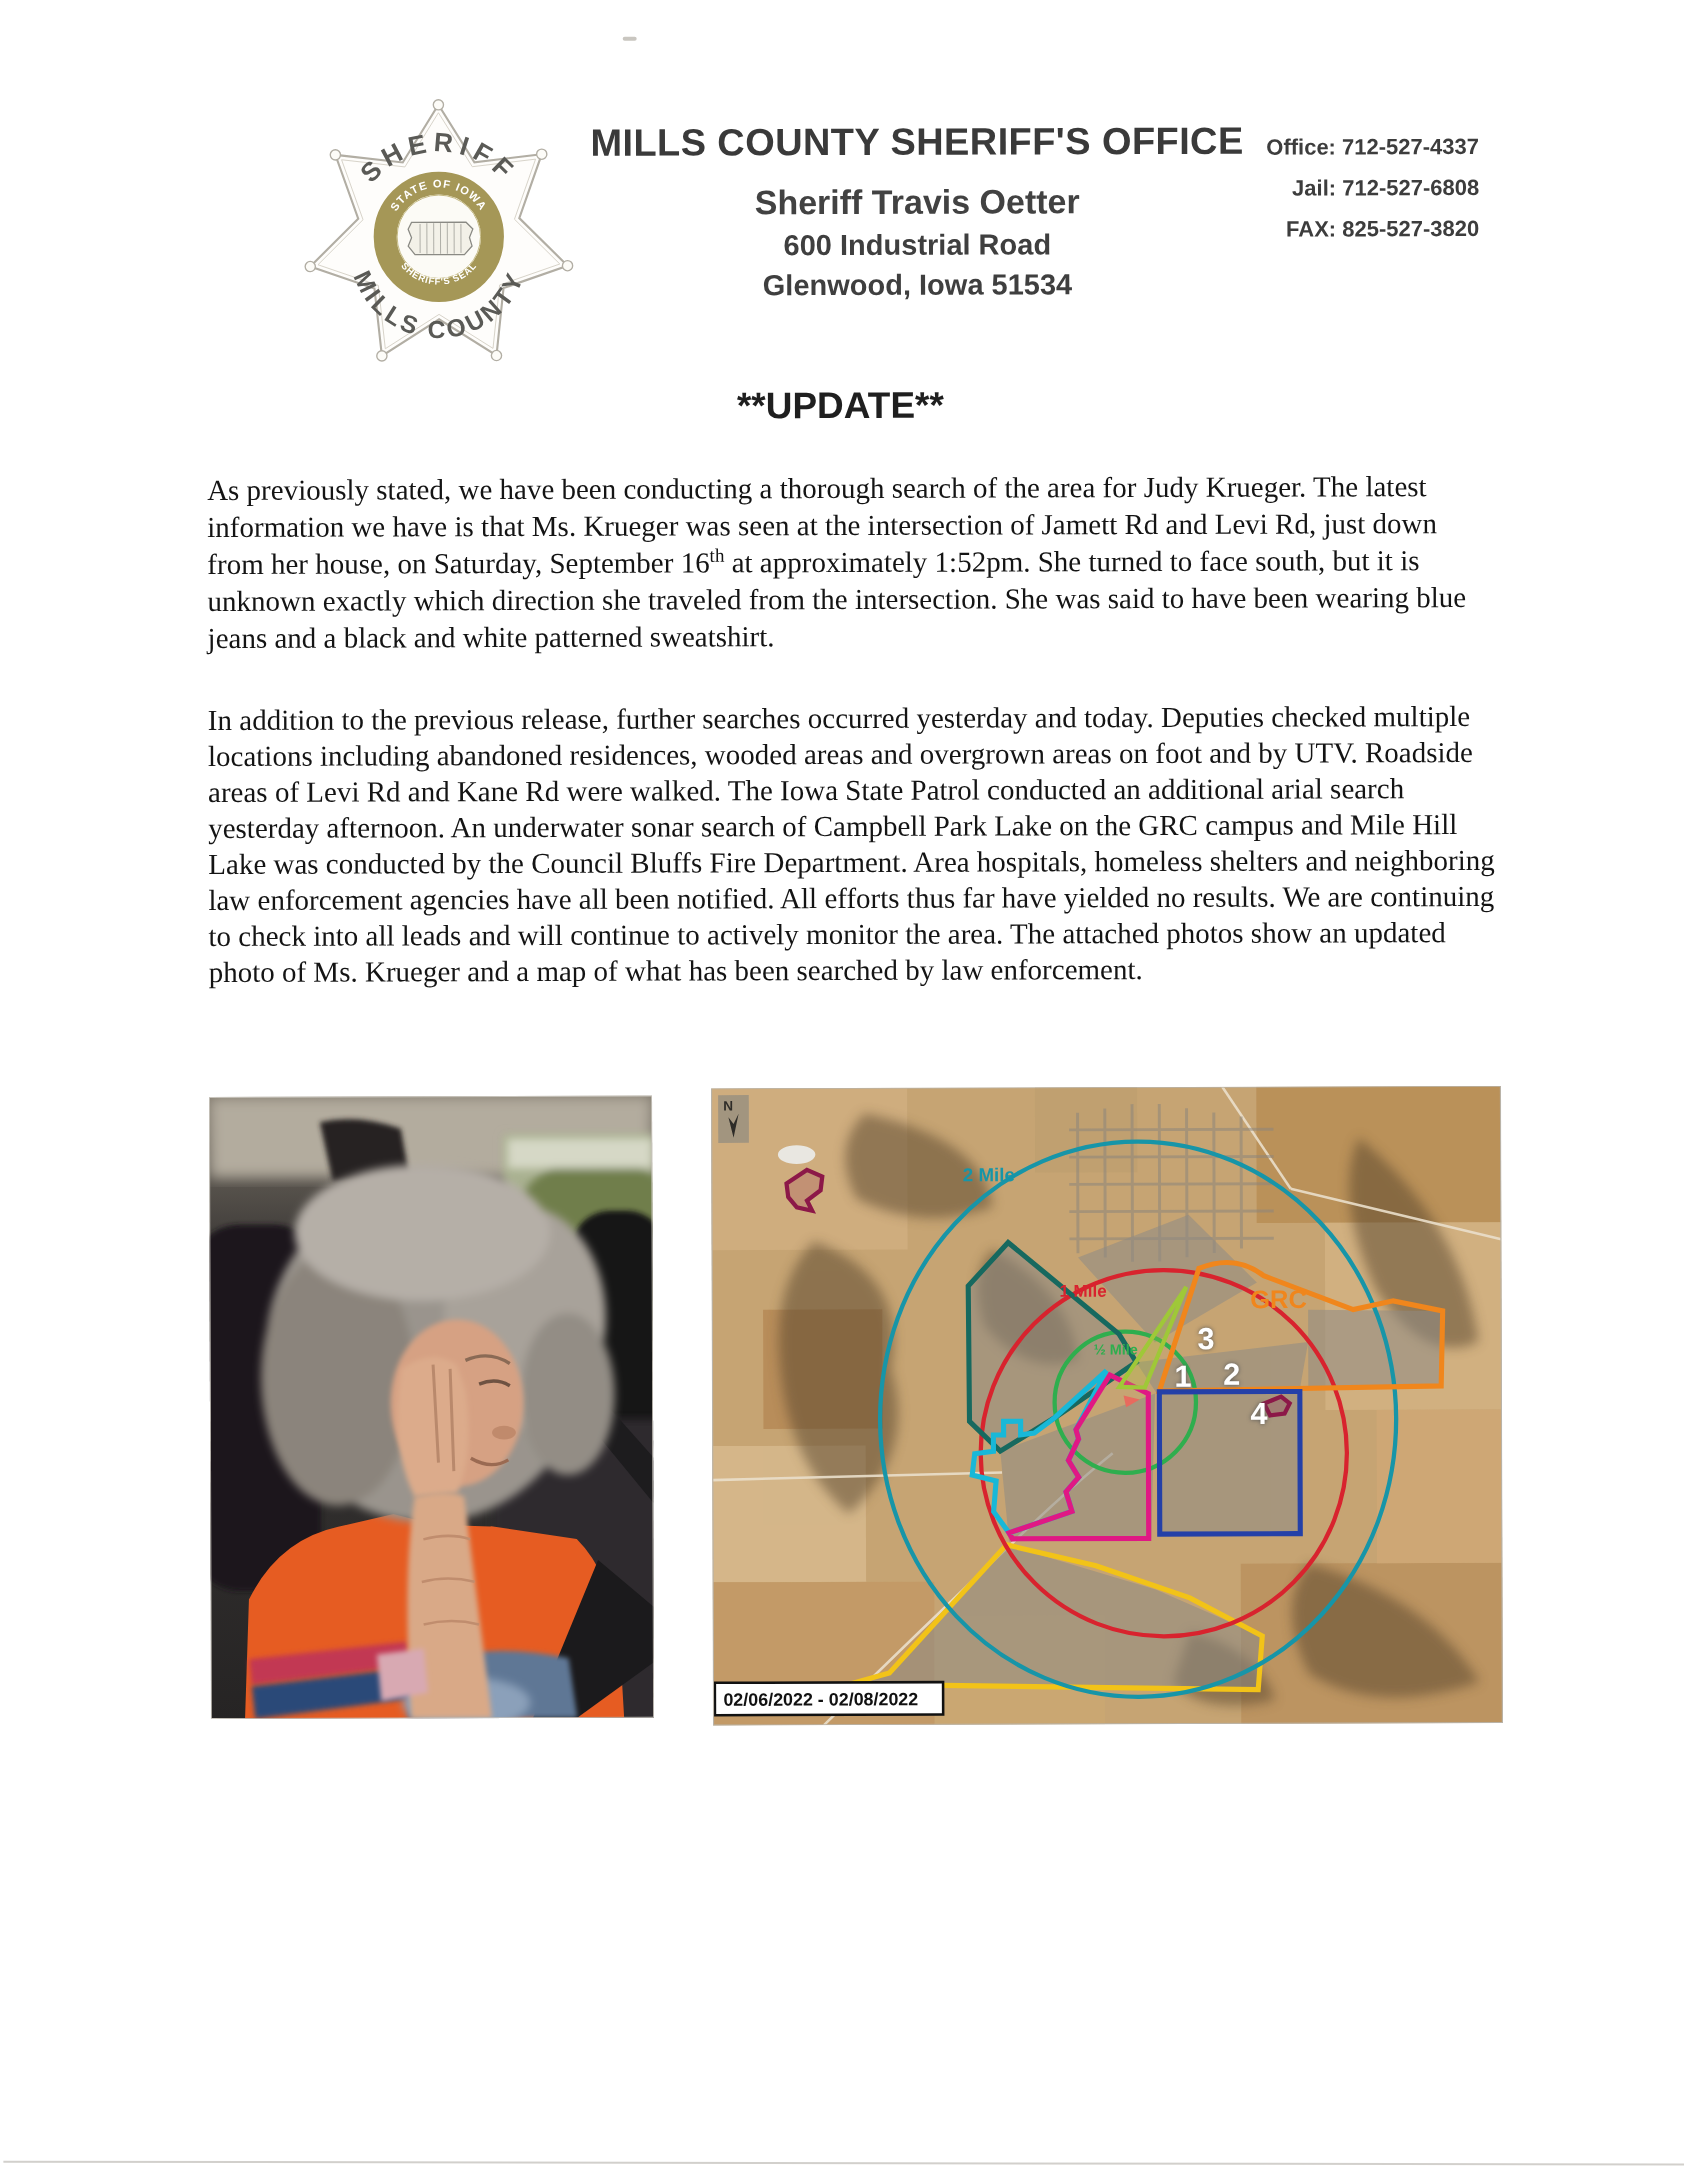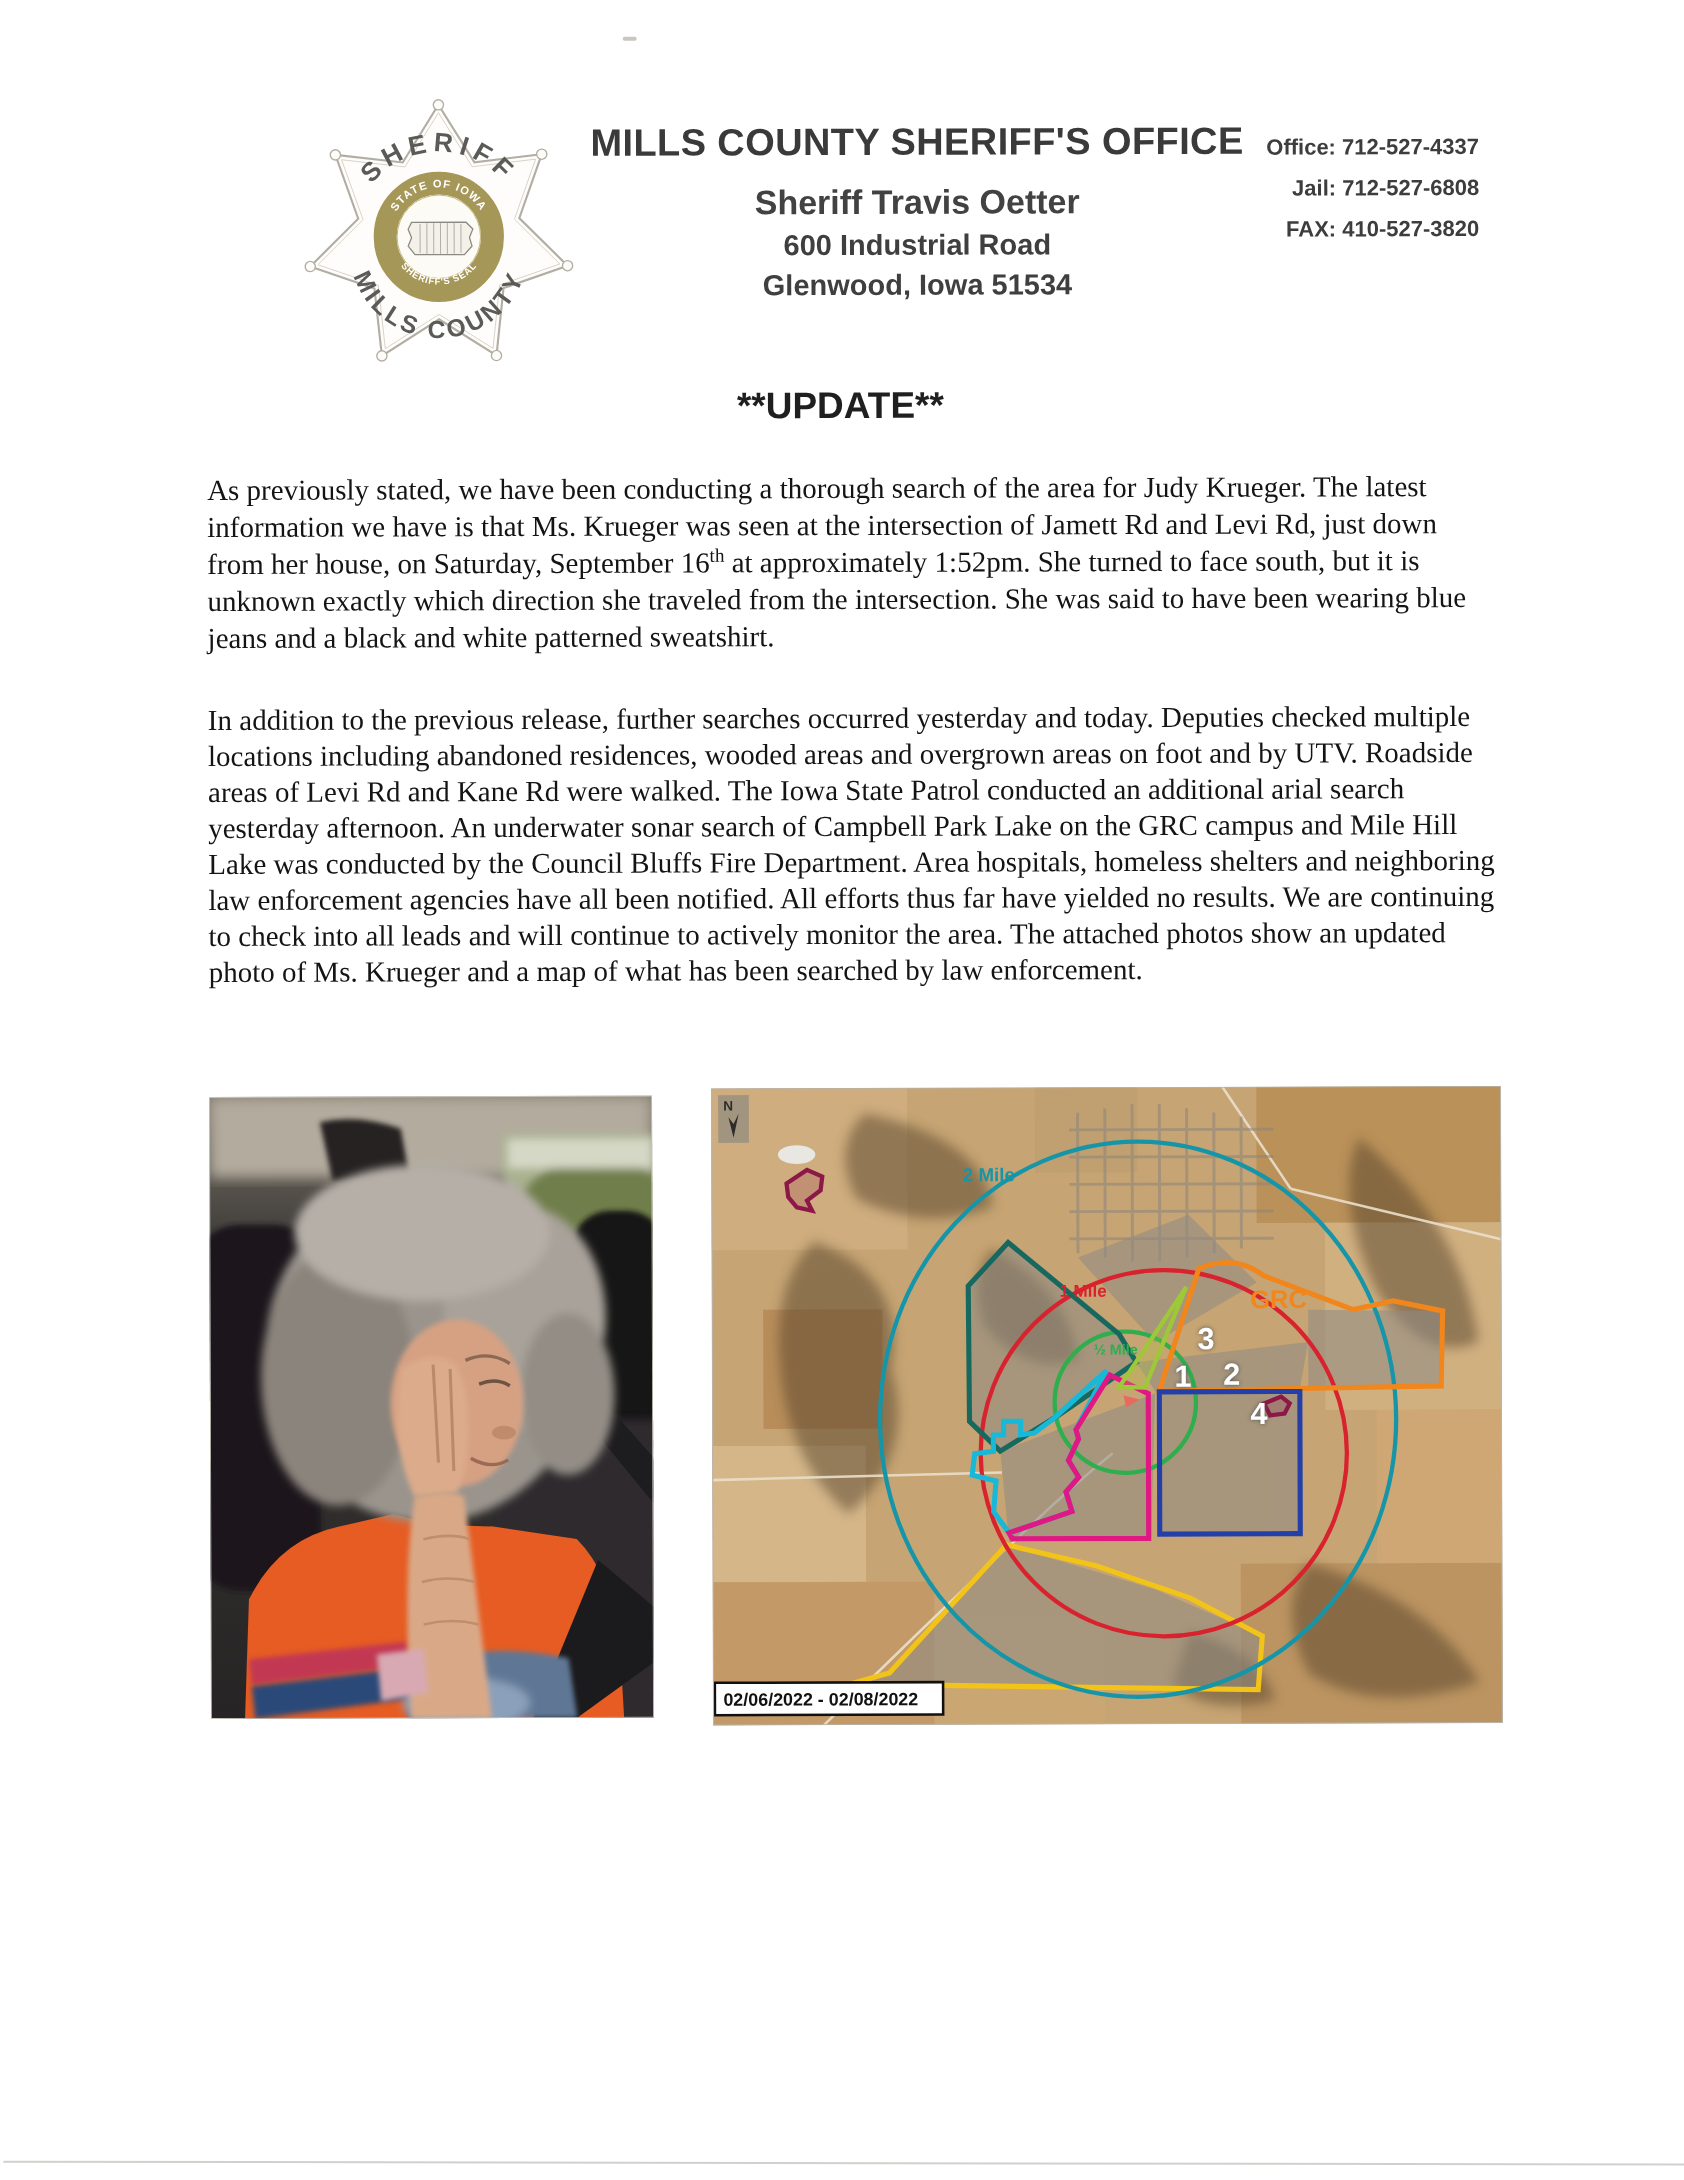--- a/index.html
+++ b/index.html
@@ -87,21 +87,21 @@
 
   <div class="hdr-center">
     <div class="agency">MILLS COUNTY SHERIFF'S OFFICE</div>
     <div class="sheriff">Sheriff Travis Oetter</div>
     <div class="addr">600 Industrial Road</div>
     <div class="addr">Glenwood, Iowa 51534</div>
   </div>
   <div class="contact">
     <div>Office: 712-527-4337</div>
     <div>Jail: 712-527-6808</div>
-    <div>FAX: 410-527-3820</div>
+    <div>FAX: 825-527-3820</div>
   </div>
 
   <div class="update">**UPDATE**</div>
 
   <div class="para p1"><span>As previously stated, we have been conducting a thorough search of the area for Judy Krueger. The latest information we have is that Ms. Krueger was seen at the intersection of Jamett Rd and Levi Rd, just down from her house, on Saturday, September 16</span><sup>th</sup><span> at approximately 1:52pm. She turned to face south, but it is unknown exactly which direction she traveled from the intersection. She was said to have been wearing blue jeans and a black and white patterned sweatshirt.</span></div>
   <div class="para p2">In addition to the previous release, further searches occurred yesterday and today. Deputies checked multiple locations including abandoned residences, wooded areas and overgrown areas on foot and by UTV. Roadside areas of Levi Rd and Kane Rd were walked. The Iowa State Patrol conducted an additional arial search yesterday afternoon. An underwater sonar search of Campbell Park Lake on the GRC campus and Mile Hill Lake was conducted by the Council Bluffs Fire Department. Area hospitals, homeless shelters and neighboring law enforcement agencies have all been notified. All efforts thus far have yielded no results. We are continuing to check into all leads and will continue to actively monitor the area. The attached photos show an updated photo of Ms. Krueger and a map of what has been searched by law enforcement.</div>
 
   <svg class="photo" viewBox="0 0 520 730">
     <defs>
       <filter id="soft5">

